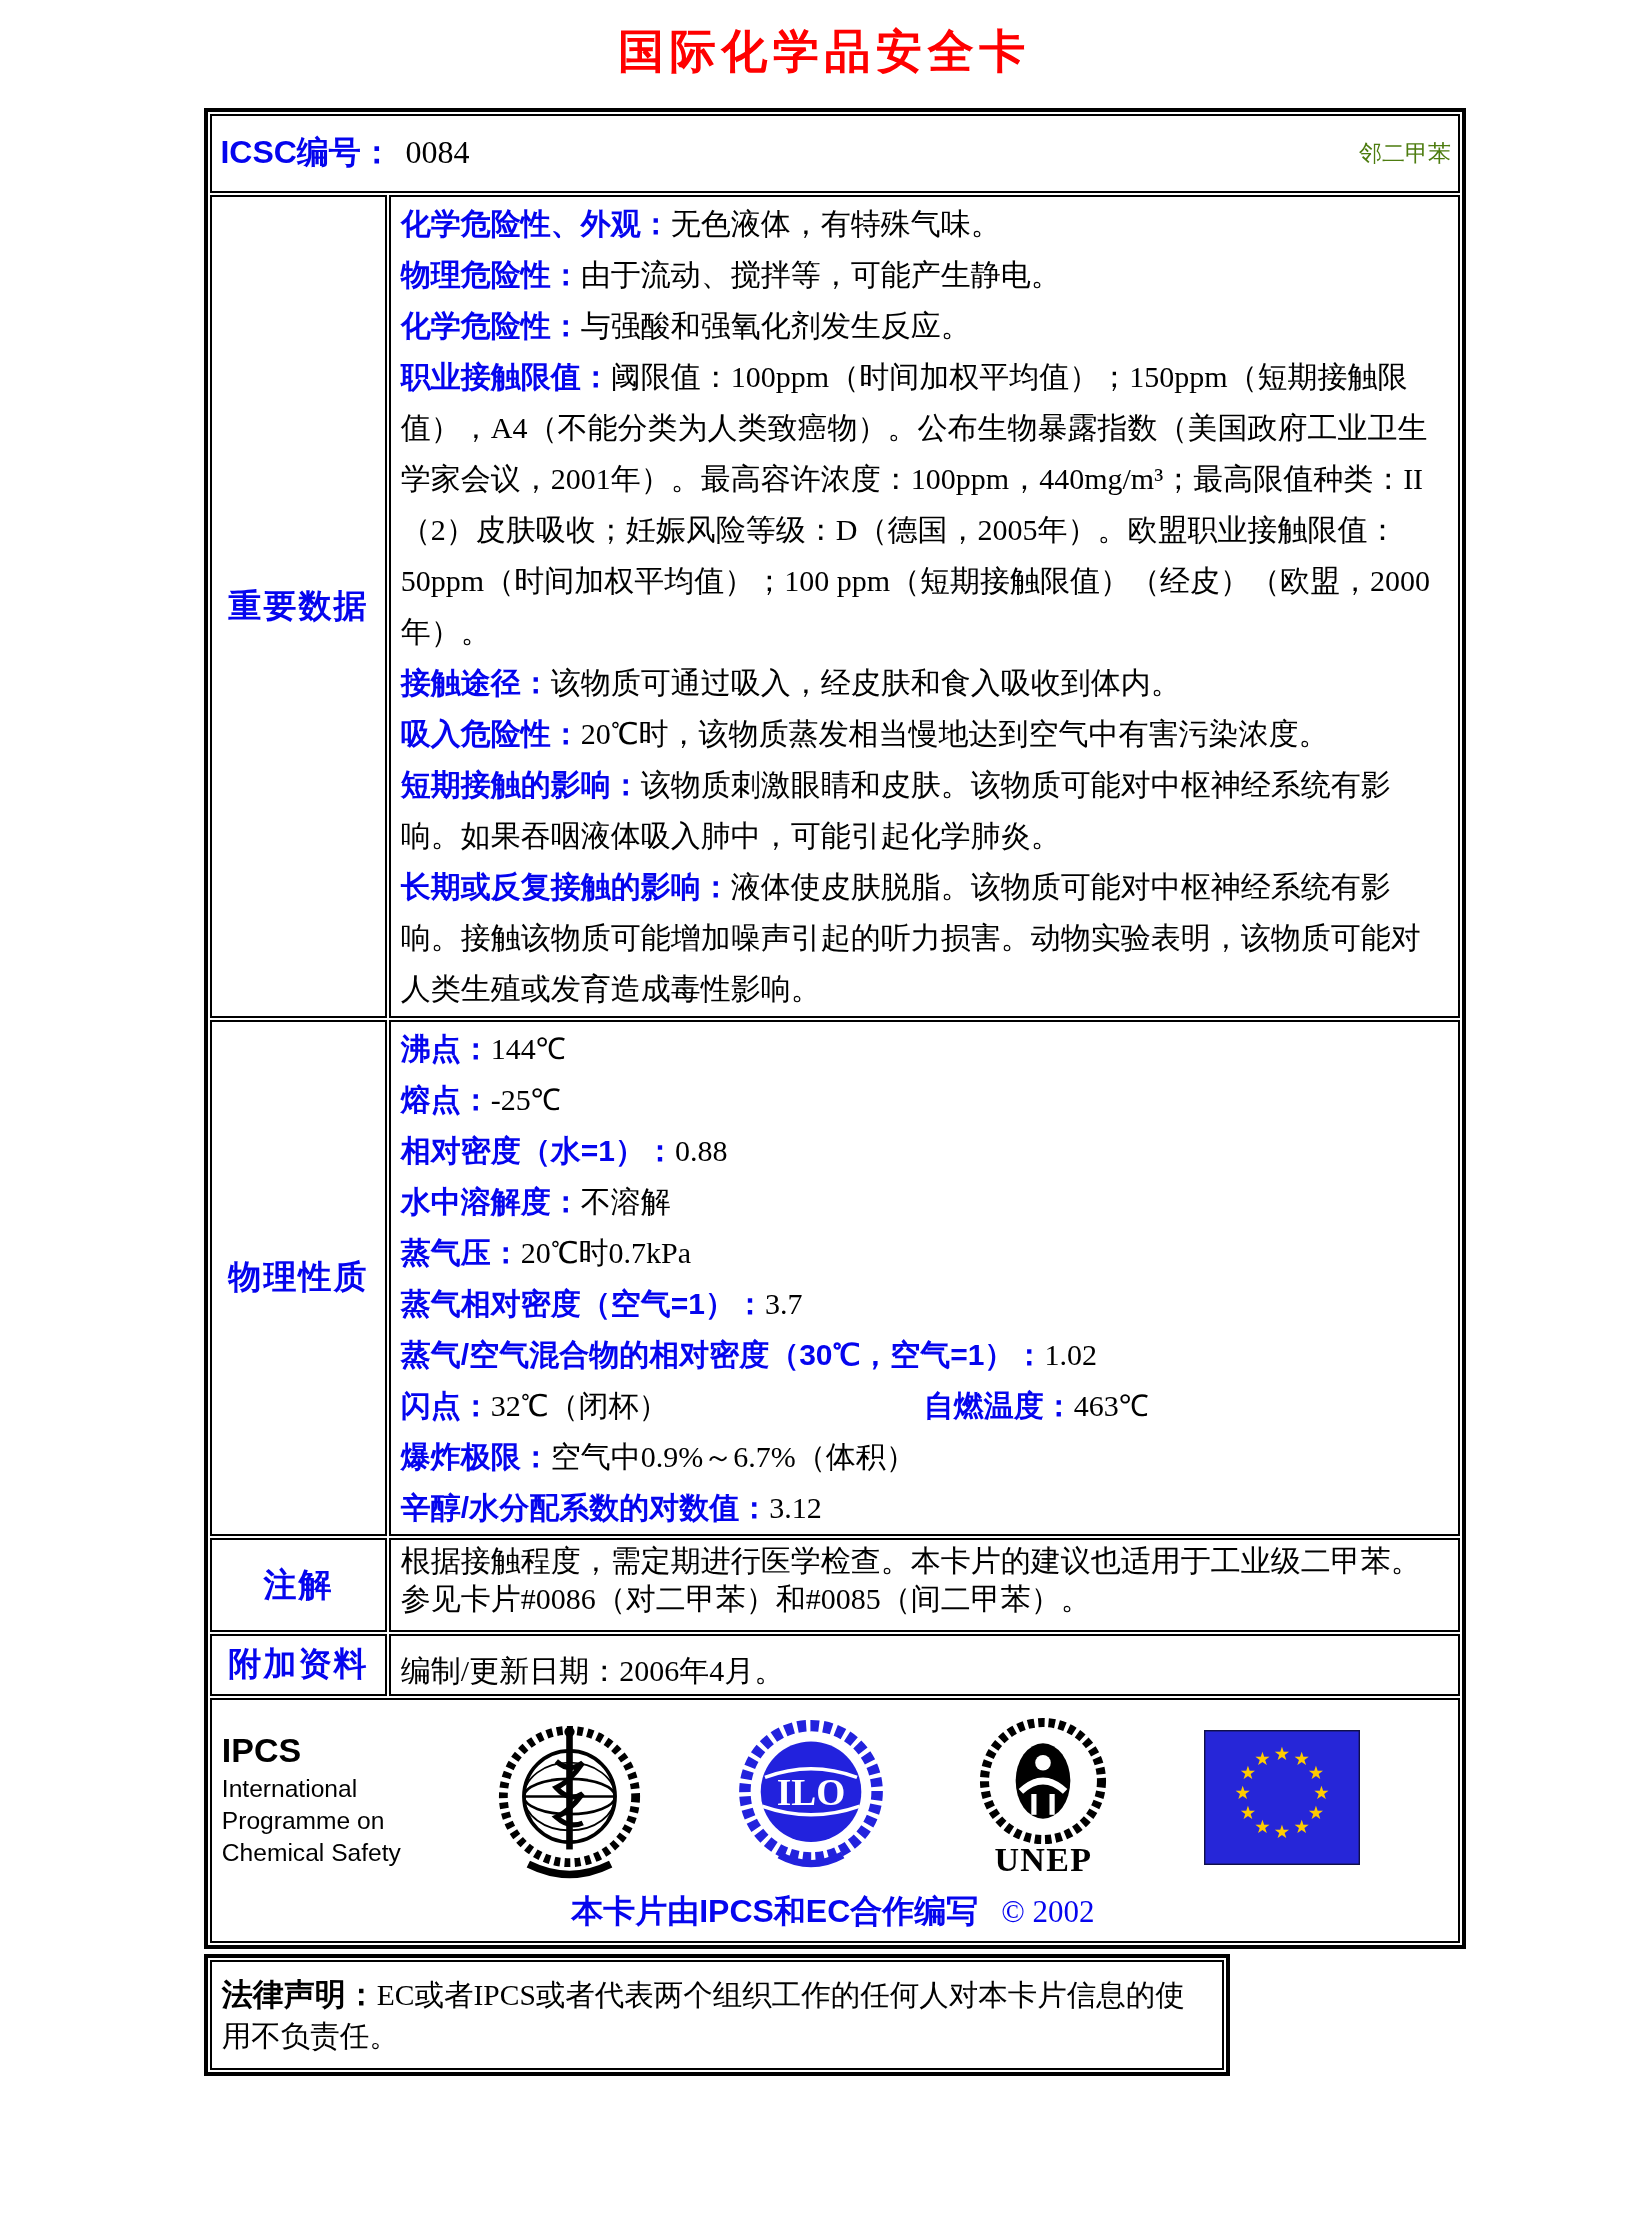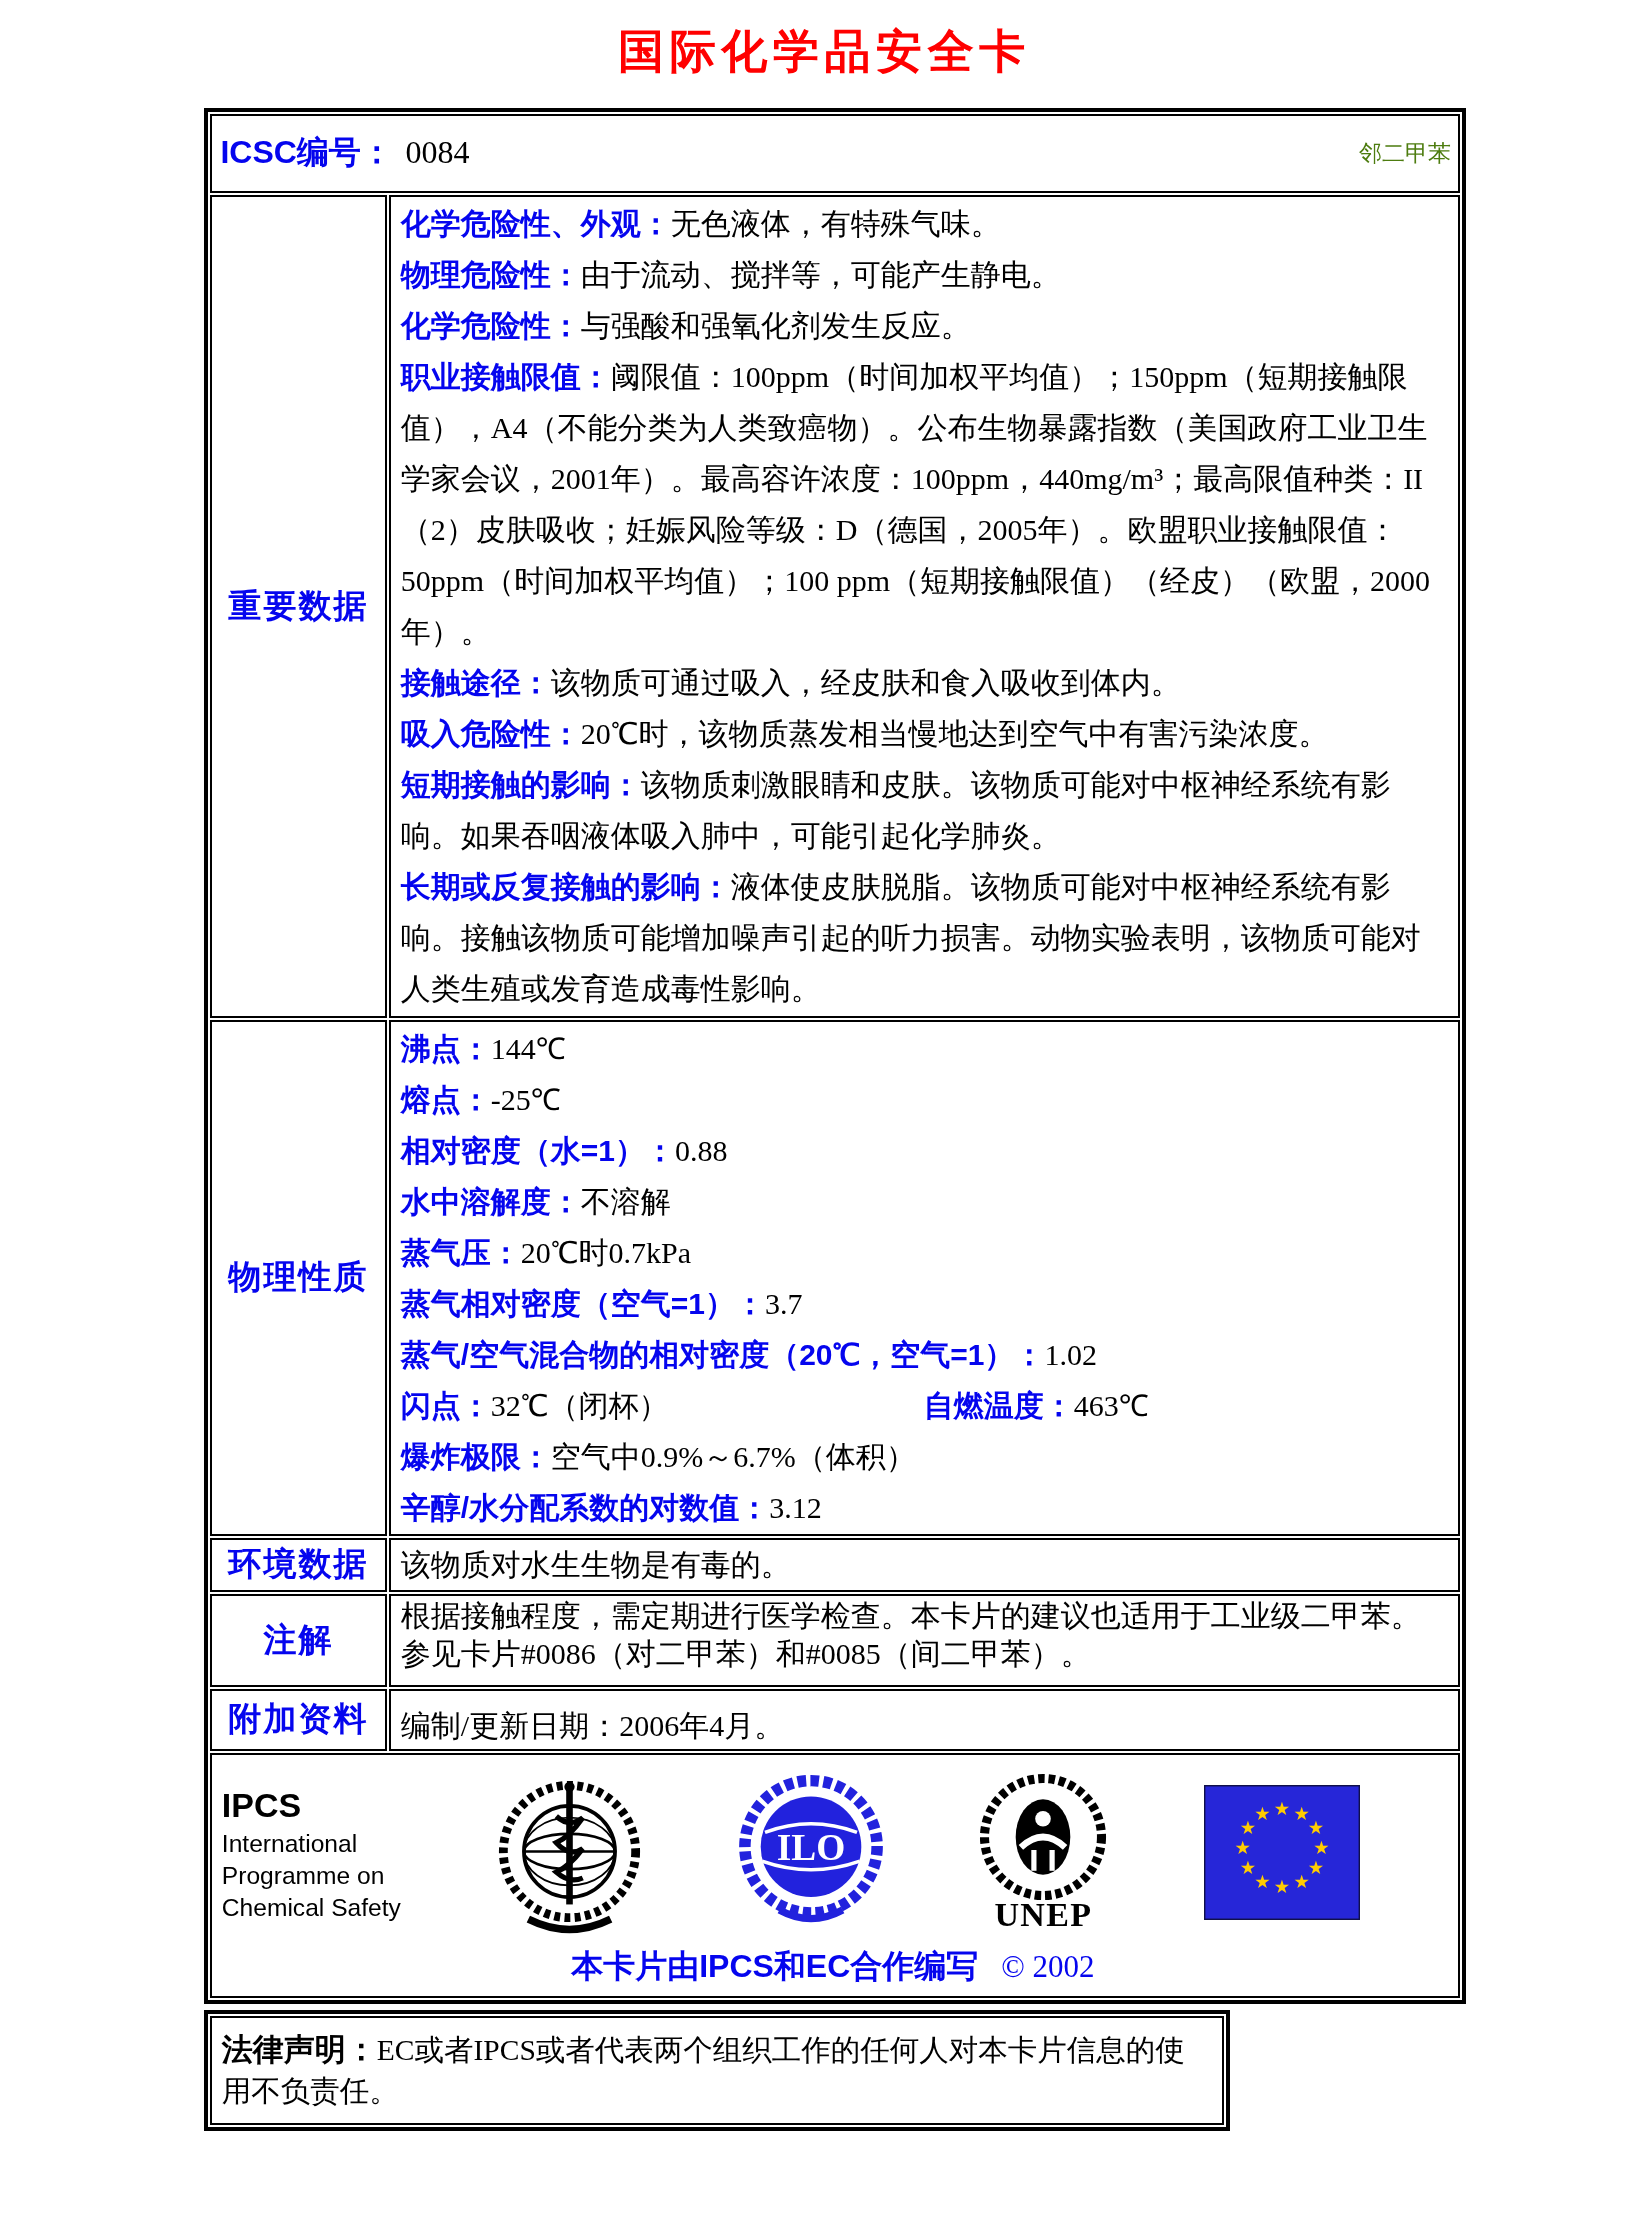--- a/index.html
+++ b/index.html
@@ -160,38 +160,30 @@
       <td class="label-cell">
         <span>物理性质</span>
       </td>
       <td class="content-cell">
         <p><span class="key">沸点：</span><span class="val">144℃</span></p>
         <p><span class="key">熔点：</span><span class="val">-25℃</span></p>
         <p><span class="key">相对密度（水=1）：</span><span class="val">0.88</span></p>
         <p><span class="key">水中溶解度：</span><span class="val">不溶解</span></p>
         <p><span class="key">蒸气压：</span><span class="val">20℃时0.7kPa</span></p>
         <p><span class="key">蒸气相对密度（空气=1）：</span><span class="val">3.7</span></p>
-        <p><span class="key">蒸气/空气混合物的相对密度（20℃，空气=1）：</span><span class="val">1.02</span></p>
+        <p><span class="key">蒸气/空气混合物的相对密度（30℃，空气=1）：</span><span class="val">1.02</span></p>
         <p class="two-col">
           <span class="half-a"><span class="key">闪点：</span><span class="val">32℃（闭杯）</span></span>
           <span><span class="key">自燃温度：</span><span class="val">463℃</span></span>
         </p>
         <p><span class="key">爆炸极限：</span><span class="val">空气中0.9%～6.7%（体积）</span></p>
         <p><span class="key">辛醇/水分配系数的对数值：</span><span class="val">3.12</span></p>
       </td>
     </tr>
 
-    <tr>
-      <td class="label-cell">
-        <span>环境数据</span>
-      </td>
-      <td class="content-cell env-cell">
-        <p><span class="val">该物质对水生生物是有毒的。</span></p>
-      </td>
-    </tr>
 
     <tr>
       <td class="label-cell">
         <span>注解</span>
       </td>
       <td class="content-cell notes-cell">
         <p><span class="val">根据接触程度，需定期进行医学检查。本卡片的建议也适用于工业级二甲苯。参见卡片#0086（对二甲苯）和#0085（间二甲苯）。</span></p>
       </td>
     </tr>
 

